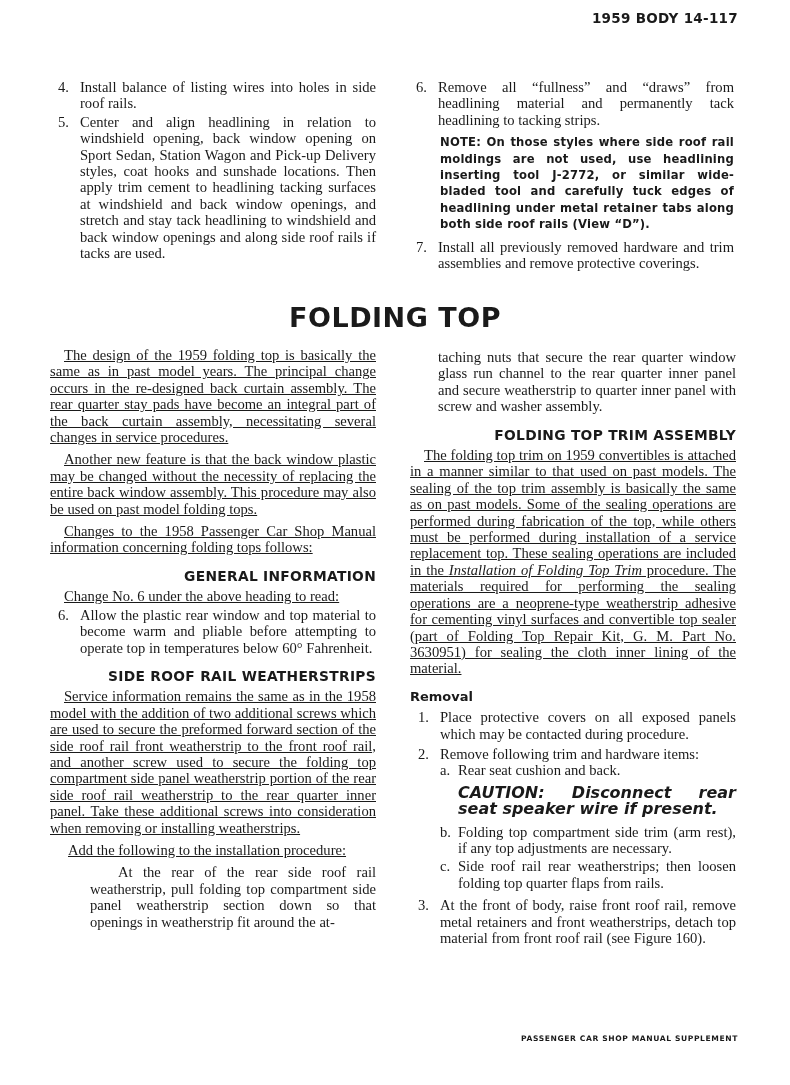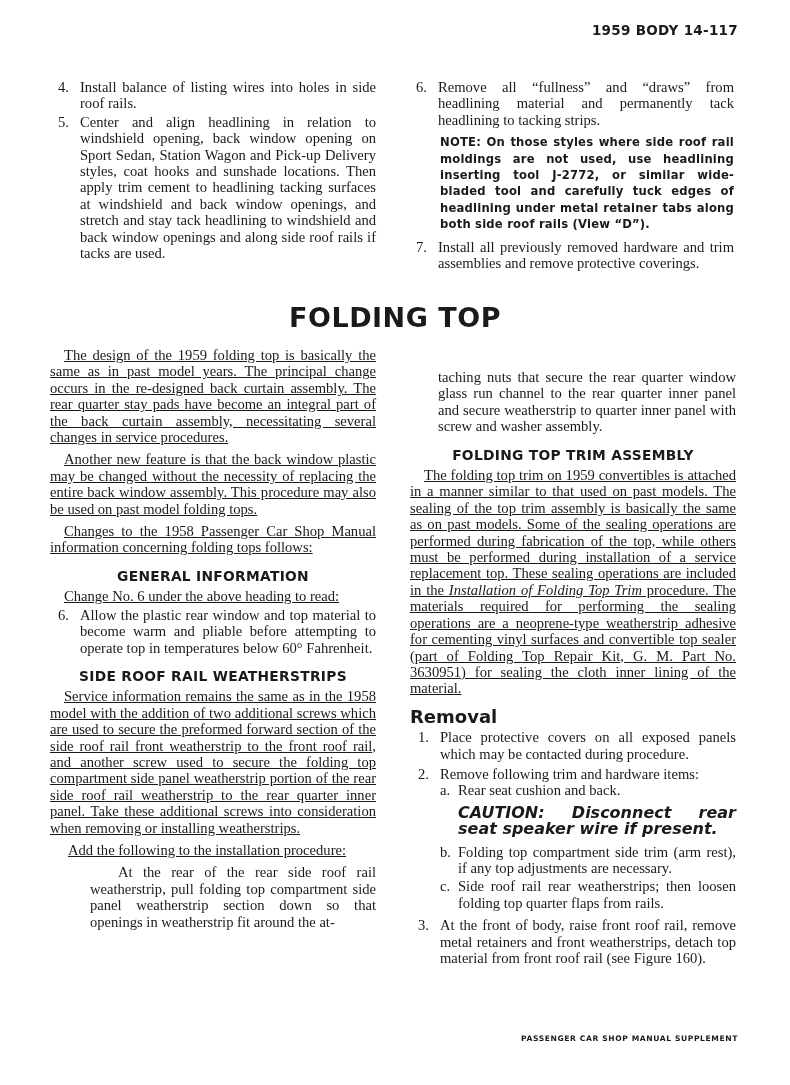--- a/index.html
+++ b/index.html
@@ -1,30 +1,30 @@
 <!DOCTYPE html>
 <html><head>
   <meta charset="utf-8">
   <style>
     html, body { margin: 0; padding: 0; background: #ffffff; }
     body { width: 790px; height: 1085px; position: relative; overflow: hidden; color: #1a1a1a; }
-    .page-header { position: absolute; top: 22px; right: 52px; font-family: "DejaVu Sans", sans-serif; font-weight: bold; font-size: 13.5px; letter-spacing: 0.3px; }
+    .page-header { position: absolute; top: 10px; right: 52px; font-family: "DejaVu Sans", sans-serif; font-weight: bold; font-size: 13.5px; letter-spacing: 0.3px; }
     .col { position: absolute; font-family: "Liberation Serif", "DejaVu Serif", serif; font-size: 14.6px; line-height: 16.4px; text-align: justify; }
     .col p { margin: 0; }
     .indent { text-indent: 14px; text-decoration: underline; }
     .item { display: flex; margin: 0; }
     .item .num { width: 22px; flex: 0 0 22px; text-align: left; }
     .item .txt { flex: 1; text-align: justify; }
     .gap-s { height: 6px; }
     .gap-m { height: 12px; }
     .note { font-family: "DejaVu Sans", sans-serif; font-weight: bold; font-size: 11.6px; line-height: 16.4px; text-align: justify; margin: 6px 0 6px 24px; letter-spacing: 0.2px; }
     .caution { font-family: "DejaVu Sans", sans-serif; font-weight: bold; font-style: italic; font-size: 16px; line-height: 16.4px; margin: 6px 0 6px 48px; }
     .title { position: absolute; top: 302px; left: 0; width: 790px; text-align: center; font-family: "DejaVu Sans", sans-serif; font-weight: bold; font-size: 27px; letter-spacing: 0.5px; }
-    .h2 { font-family: "DejaVu Sans", sans-serif; font-weight: bold; font-size: 13.8px; letter-spacing: 0.3px; margin: 0 0 4px 0; text-align: center; }
-    .h3 { font-family: "DejaVu Sans", sans-serif; font-weight: bold; font-size: 18px; margin: 0 0 4px 0; text-align: left; }
+    .h2 { font-family: "DejaVu Sans", sans-serif; font-weight: bold; font-size: 13.8px; letter-spacing: 0.3px; margin: 0 0 4px 0; text-align: right; }
+    .h3 { font-family: "DejaVu Sans", sans-serif; font-weight: bold; font-size: 13px; margin: 0 0 4px 0; text-align: left; }
     .sub { display: flex; margin-left: 22px; }
     .sub .num { width: 18px; flex: 0 0 18px; }
     .sub .txt { flex: 1; text-align: justify; }
     .footer { position: absolute; top: 1034px; right: 52px; font-family: "DejaVu Sans", sans-serif; font-weight: bold; font-size: 7.6px; letter-spacing: 0.6px; }
     em { font-style: italic; }
   </style>
 </head>
 <body>
 
 <div class="page-header">1959 BODY 14-117</div>
@@ -70,21 +70,21 @@
   <div class="gap-m"></div>
   <div class="h2">SIDE ROOF RAIL WEATHERSTRIPS</div>
   <p class="indent">Service information remains the same as in the 1958 model with the addition of two additional screws which are used to secure the preformed forward section of the side roof rail front weatherstrip to the front roof rail, and another screw used to secure the folding top compartment side panel weatherstrip portion of the rear side roof rail weatherstrip to the rear quarter inner panel. Take these additional screws into consideration when removing or installing weatherstrips.</p>
   <div class="gap-s"></div>
   <p class="indent" style="text-indent:18px;">Add the following to the installation procedure:</p>
   <div class="gap-s"></div>
   <p style="margin-left:40px; text-indent:28px;">At the rear of the rear side roof rail weatherstrip, pull folding top compartment side panel weatherstrip section down so that openings in weatherstrip fit around the at-</p>
 </div>
 
 <div class="col" style="top:349px; left:410px; width:326px;">
-  <p style="margin-left:28px;margin-top:20px;">taching nuts that secure the rear quarter window glass run channel to the rear quarter inner panel and secure weatherstrip to quarter inner panel with screw and washer assembly.</p>
+  <p style="margin-left:28px;">taching nuts that secure the rear quarter window glass run channel to the rear quarter inner panel and secure weatherstrip to quarter inner panel with screw and washer assembly.</p>
   <div class="gap-m"></div>
   <div class="h2">FOLDING TOP TRIM ASSEMBLY</div>
   <p class="indent"><span>The folding top trim on 1959 convertibles is attached in a manner similar to that used on past models. The sealing of the top trim assembly is basically the same as on past models. Some of the sealing operations are performed during fabrication of the top, while others must be performed during installation of a service replacement top. These sealing operations are included in the </span><em>Installation of Folding Top Trim</em><span> procedure. The materials required for performing the sealing operations are a neoprene-type weatherstrip adhesive for cementing vinyl surfaces and convertible top sealer (part of Folding Top Repair Kit, G. M. Part No. 3630951) for sealing the cloth inner lining of the material.</span></p>
   <div class="gap-m"></div>
   <div class="h3">Removal</div>
   <div class="item" style="margin-left:8px;">
     <span class="num">1.</span>
     <span class="txt">Place protective covers on all exposed panels which may be contacted during procedure.</span>
   </div>
   <div class="item" style="margin-left:8px; margin-top:4px;">

